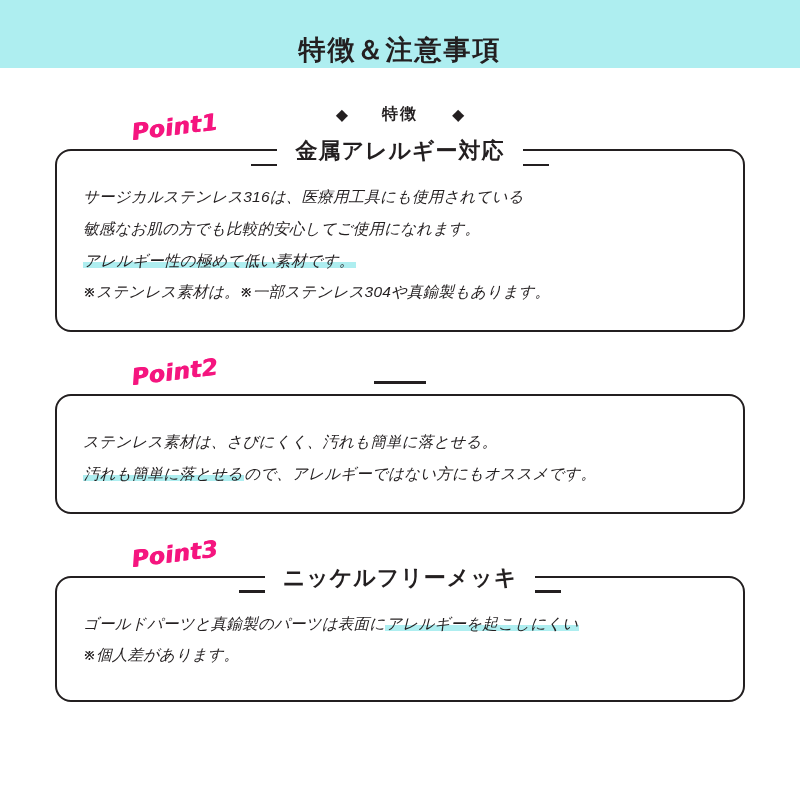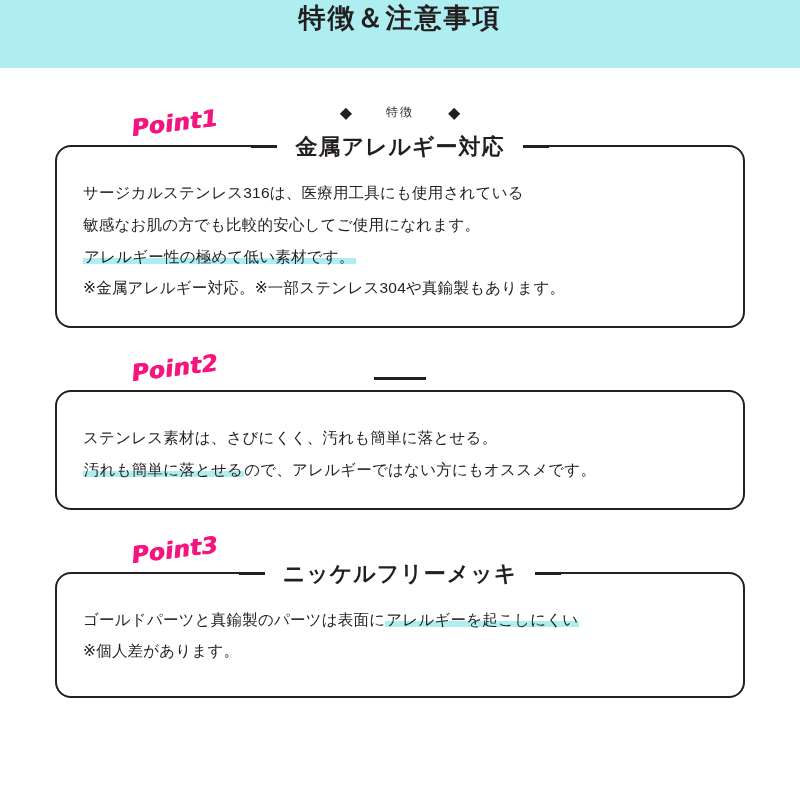--- a/index.html
+++ b/index.html
@@ -14,21 +14,21 @@
     color: #231f20;
     overflow: hidden;
   }
 
   
   .header {
     width: 800px;
     height: 68px;
     background: #aeeef0;
     display: flex;
-    align-items: flex-start;
+    align-items: flex-end;
     justify-content: center;
     box-sizing: border-box;
   }
   .header-title {
     font-size: 27px;
     font-weight: bold;
     letter-spacing: 2px;
     color: #231f20;
   }
 
@@ -39,22 +39,22 @@
     align-items: center;
     justify-content: center;
     gap: 34px;
   }
   .diamond {
     font-size: 16px;
     color: #231f20;
     line-height: 1;
   }
   .section-heading-label {
-    font-size: 12px;
-    font-weight: normal;
+    font-size: 16px;
+    font-weight: bold;
     letter-spacing: 2px;
     color: #231f20;
   }
 
   
   .points {
     margin-top: 24px;
     padding: 0 0 0 0;
   }
   .point-block {
@@ -90,21 +90,21 @@
     box-sizing: border-box;
     padding: 30px 26px 22px 26px;
   }
 
   .card-title-wrap {
     position: absolute;
     top: -15px;
     left: 0;
     right: 0;
     display: flex;
-    align-items: center;
+    align-items: flex-end;
     justify-content: center;
   }
   .card-title {
     background: #ffffff;
     padding: 0 18px;
     font-size: 22px;
     font-weight: bold;
     letter-spacing: 1px;
     color: #231f20;
     white-space: nowrap;
@@ -114,21 +114,21 @@
     background: #231f20;
     width: 26px;
   }
 
   .card-body {
     font-size: 15.5px;
     line-height: 2.05;
     color: #231f20;
     letter-spacing: 0.2px;
   }
-  .card-body p { margin: 0; }
+  .card-body p { margin: 0; font-style: italic; }
 
   .hl {
     background: linear-gradient(transparent 58%, #aeeef0 58%, #aeeef0 96%, transparent 96%);
     padding: 0 1px;
   }
 
   
   .b1 .point-card { min-height: 152px; }
   .b2 .point-card { min-height: 108px; }
   .b3 .point-card { min-height: 126px; }
@@ -155,21 +155,21 @@
     <div class="point-card">
       <div class="card-title-wrap">
         <span class="title-rule"></span>
         <span class="card-title">金属アレルギー対応</span>
         <span class="title-rule"></span>
       </div>
       <div class="card-body">
         <p><span>サージカルステンレス316は、医療用工具にも使用されている</span></p>
         <p><span>敏感なお肌の方でも比較的安心してご使用になれます。</span></p>
         <p><span class="hl">アレルギー性の極めて低い素材です。</span></p>
-        <p><span>※金属アレルギー対応。※一部ステンレス304や真鍮製もあります。</span></p>
+        <p><span>※ステンレス素材は。※一部ステンレス304や真鍮製もあります。</span></p>
       </div>
     </div>
   </div>
 
   <div class="point-block b2">
     <div class="point-badge">Point2</div>
     <div class="point-card">
       <div class="card-title-wrap">
         <span class="title-rule"></span>
         <span class="title-rule"></span>

